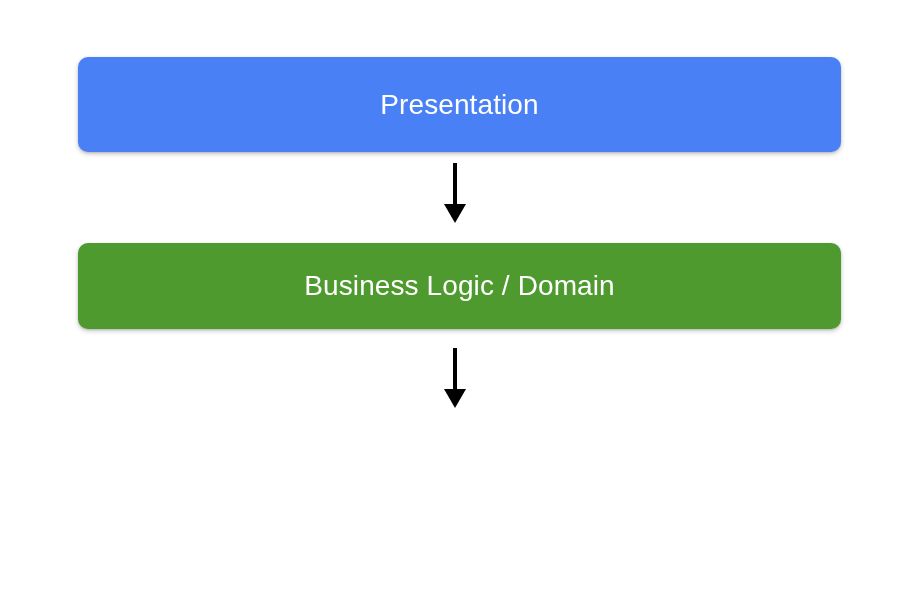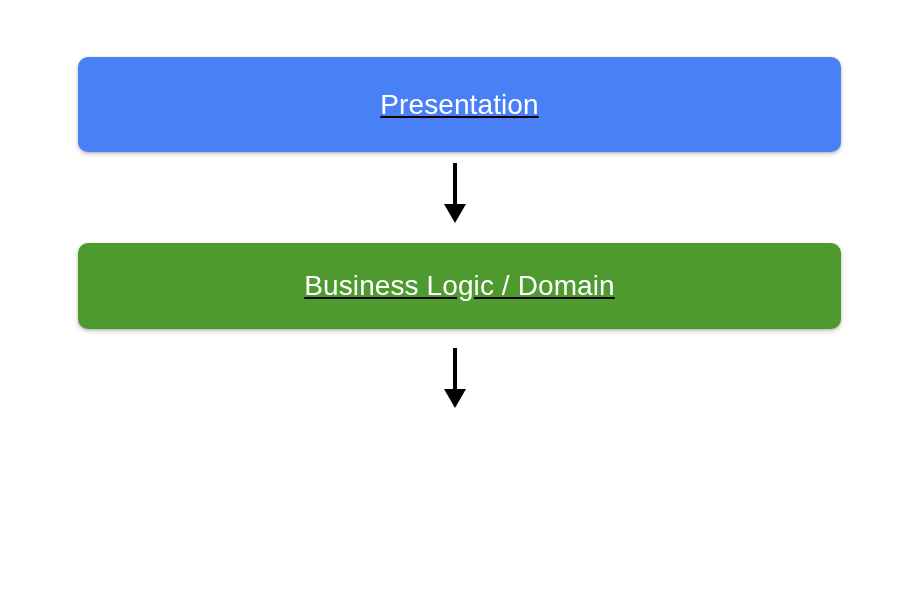--- a/index.html
+++ b/index.html
@@ -24,21 +24,20 @@
 
   .layer-box {
     position: absolute;
     display: flex;
     align-items: center;
     justify-content: center;
     border-radius: 10px;
     box-shadow: 0 2px 5px rgba(0, 0, 0, 0.22),
                 0 1px 2px rgba(0, 0, 0, 0.12);
     box-sizing: border-box;
-    text-decoration: underline;
   }
 
   .layer-label {
     color: #ffffff;
     font-family: "Liberation Sans", sans-serif;
     font-size: 28px;
     font-weight: 400;
     letter-spacing: 0.1px;
     line-height: 1;
     white-space: nowrap;

